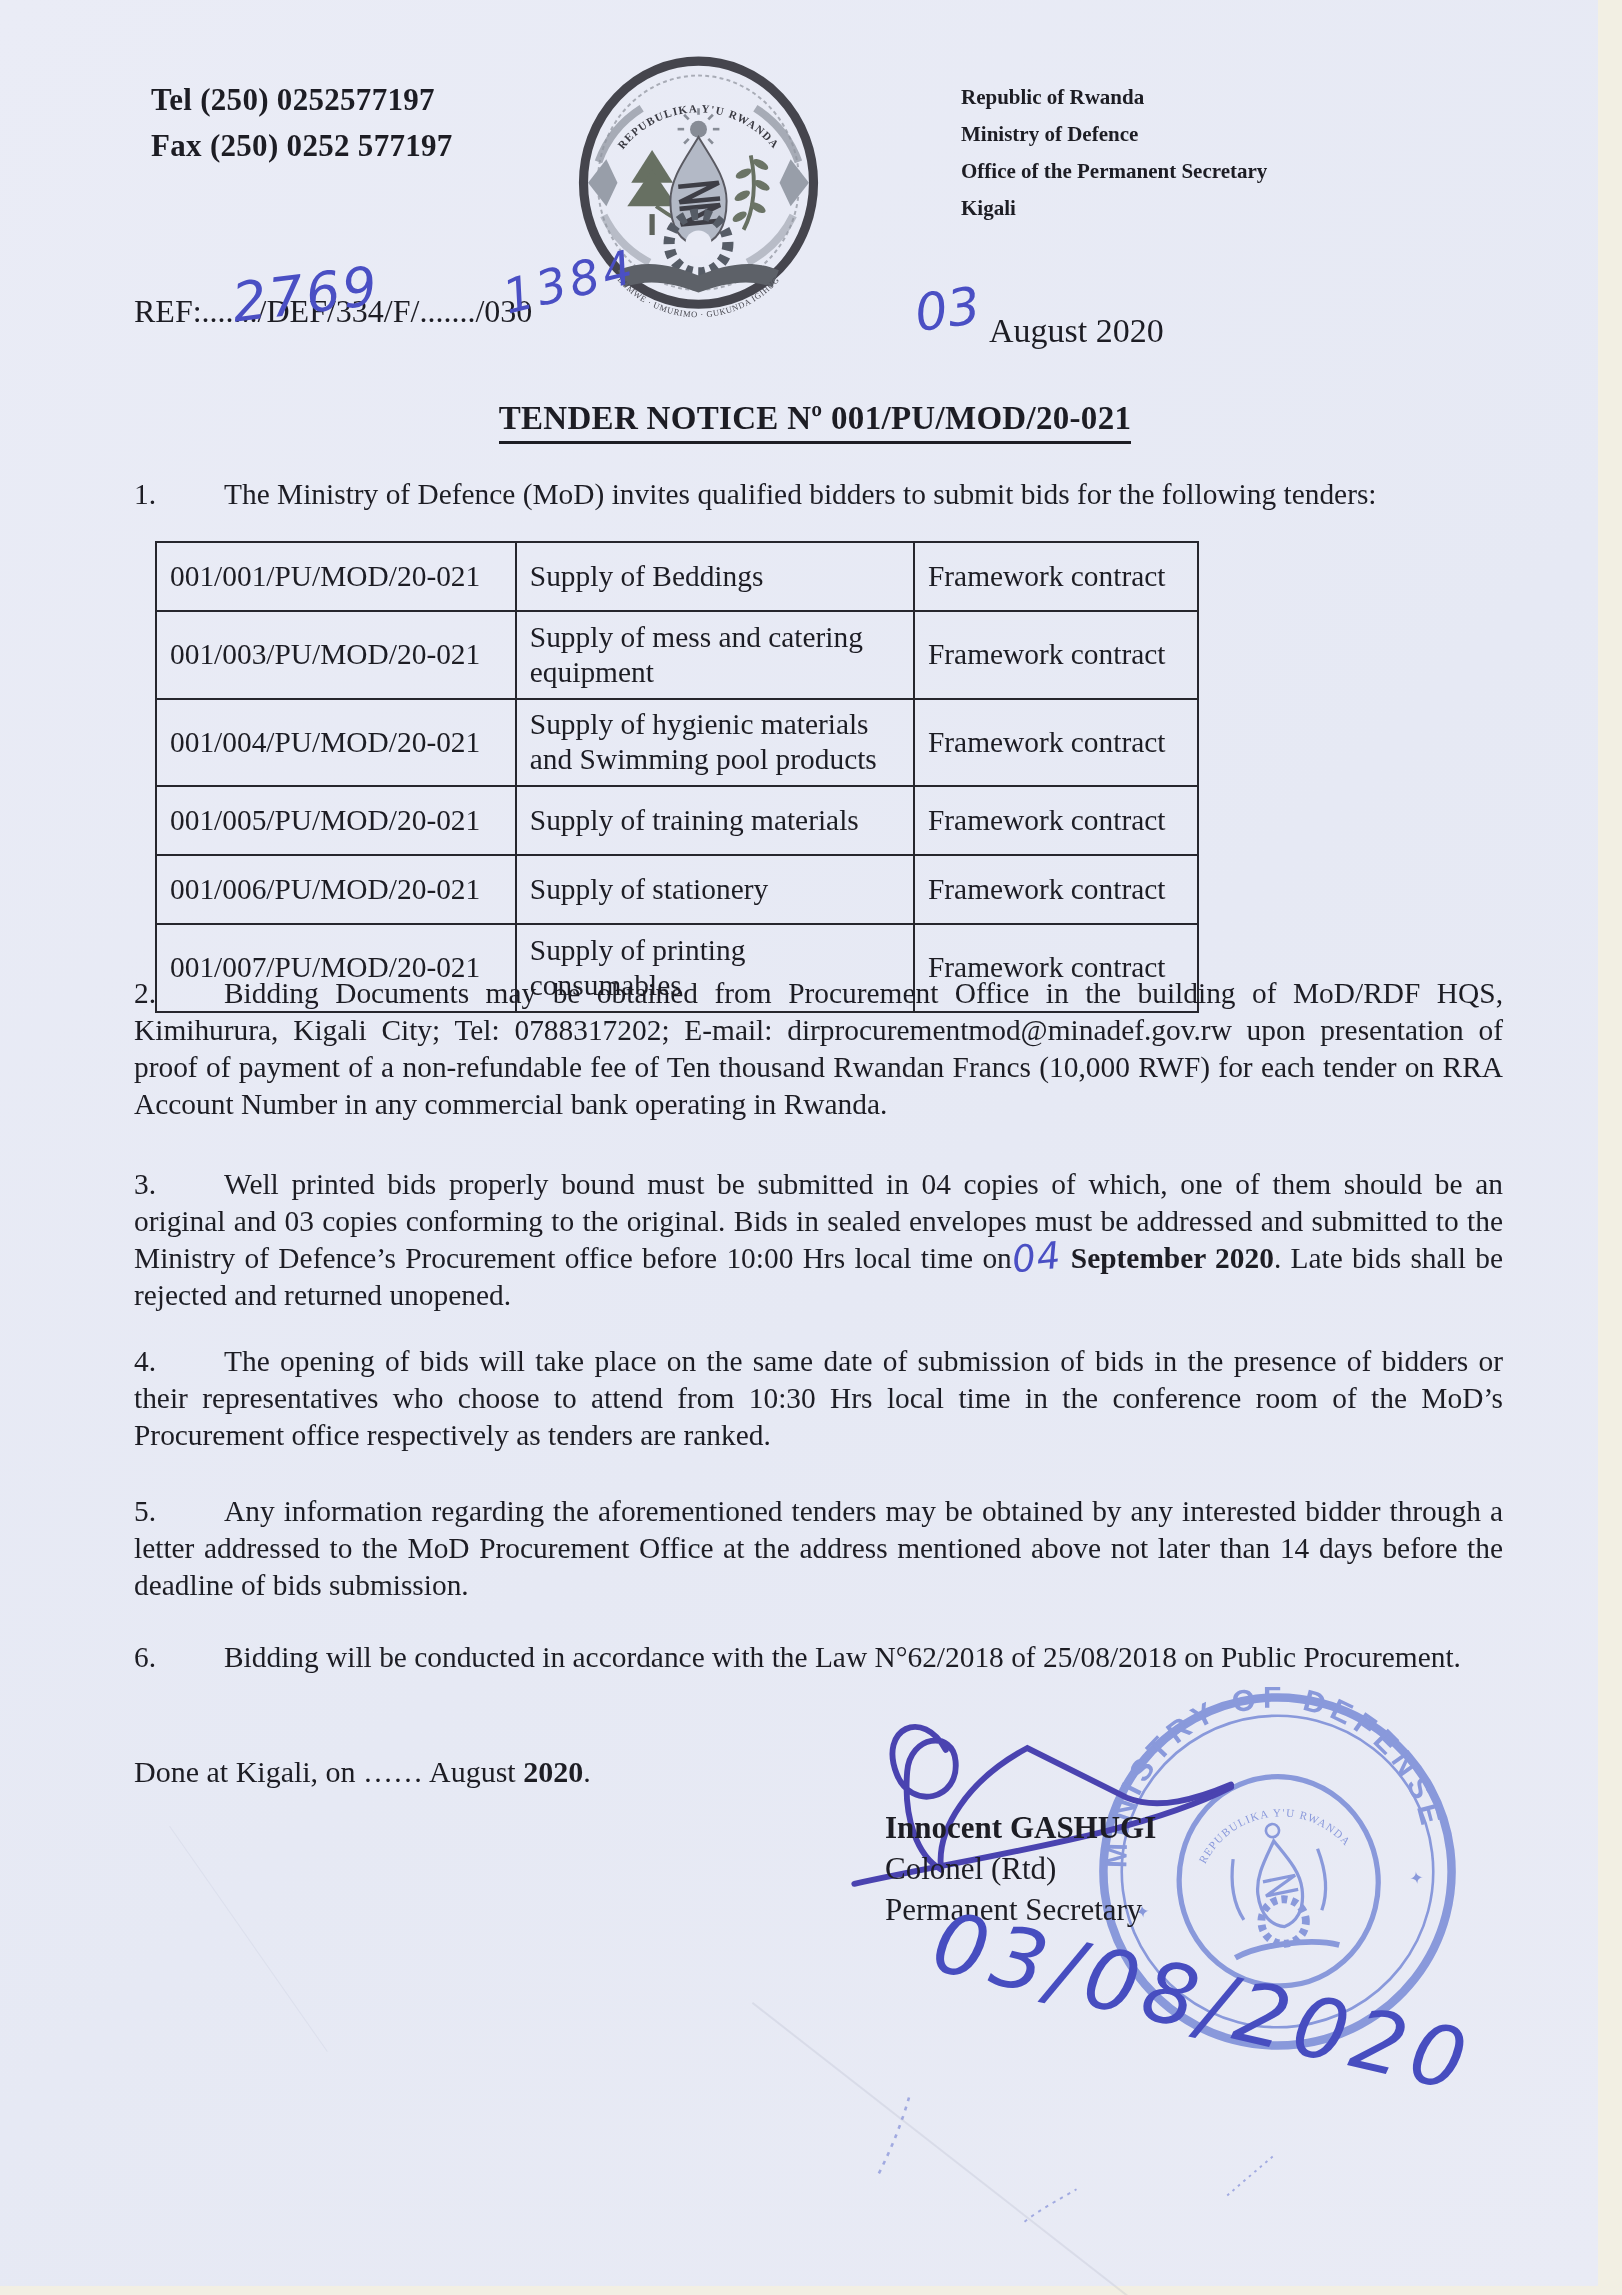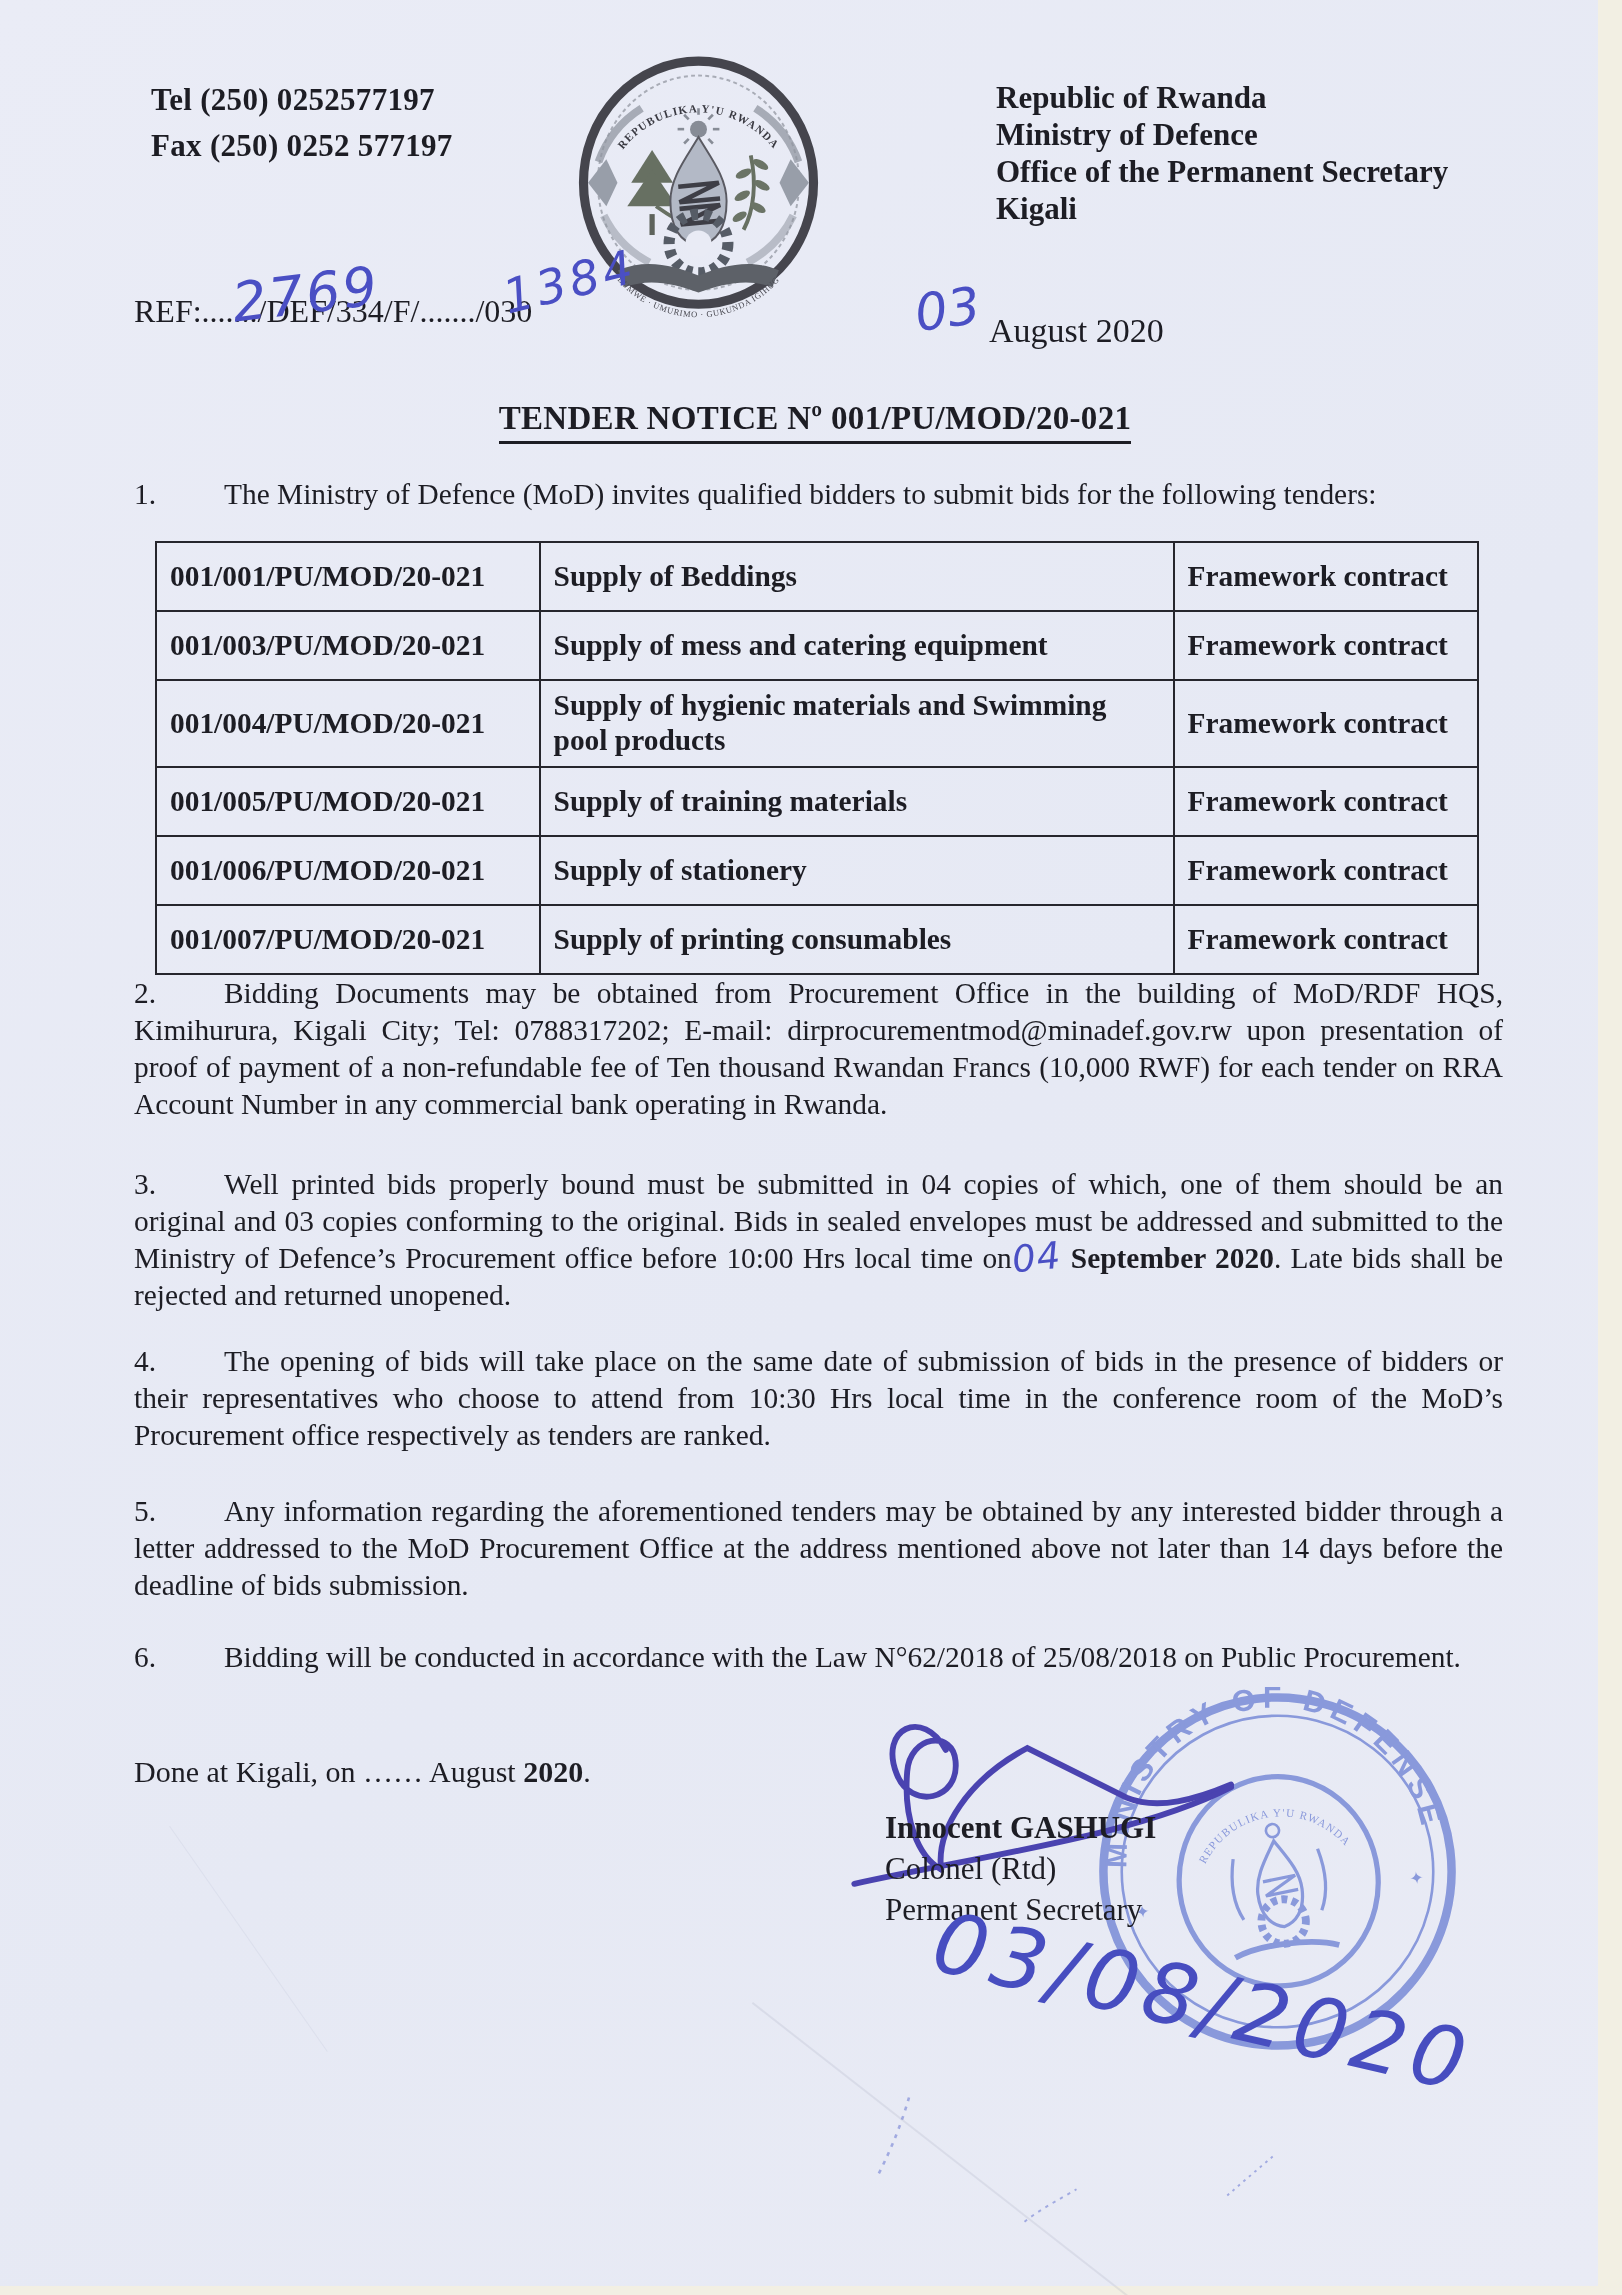--- a/index.html
+++ b/index.html
@@ -19,21 +19,21 @@
   .crease2{position:absolute;left:170px;top:1826px;width:275px;height:1.3px;
     background:rgba(150,155,180,.12);transform:rotate(55deg);transform-origin:left top;}
 
   .b{font-weight:bold;}
   .contact{
     position:absolute;left:134px;top:77px;
     font-size:31px;font-weight:bold;line-height:46px;letter-spacing:0.3px;margin-left:17px;
   }
   .addr{
     position:absolute;left:961px;top:79px;
-    font-size:31px;font-weight:bold;line-height:37px;margin-left:35px;
+    font-size:21px;font-weight:bold;line-height:37px;
   }
   .crest{position:absolute;left:558px;top:52px;}
 
   .ref-line{
     position:absolute;left:134px;top:293px;
     font-size:32px;white-space:nowrap;
   }
   .hand{
     font-family:"DejaVu Sans", sans-serif;
     font-style:italic;
@@ -60,23 +60,22 @@
   .p3{top:1166px;}
   .p4{top:1343px;}
   .p5{top:1493px;}
   .p6{top:1639px;}
   .hw-inline{
     display:inline-block;font-size:37px;line-height:26px;
     transform:rotate(-6deg);position:relative;top:2px;letter-spacing:1.3px;
   }
 
   table.tenders{
-    position:absolute;left:155px;top:541px;width:1324px;
+    position:absolute;left:155px;top:541px;width:1044px;
     border-collapse:collapse;
-    font-weight:bold;
   }
   table.tenders td{
     border:2.6px solid #26262d;
     font-size:29.4px;line-height:35px;
     padding:7.9px 13px;vertical-align:middle;height:51px;
   }
   td.c-ref,td.c-type{white-space:nowrap;}
 
   .done-line{position:absolute;left:134px;top:1755px;font-size:30px;}
 

